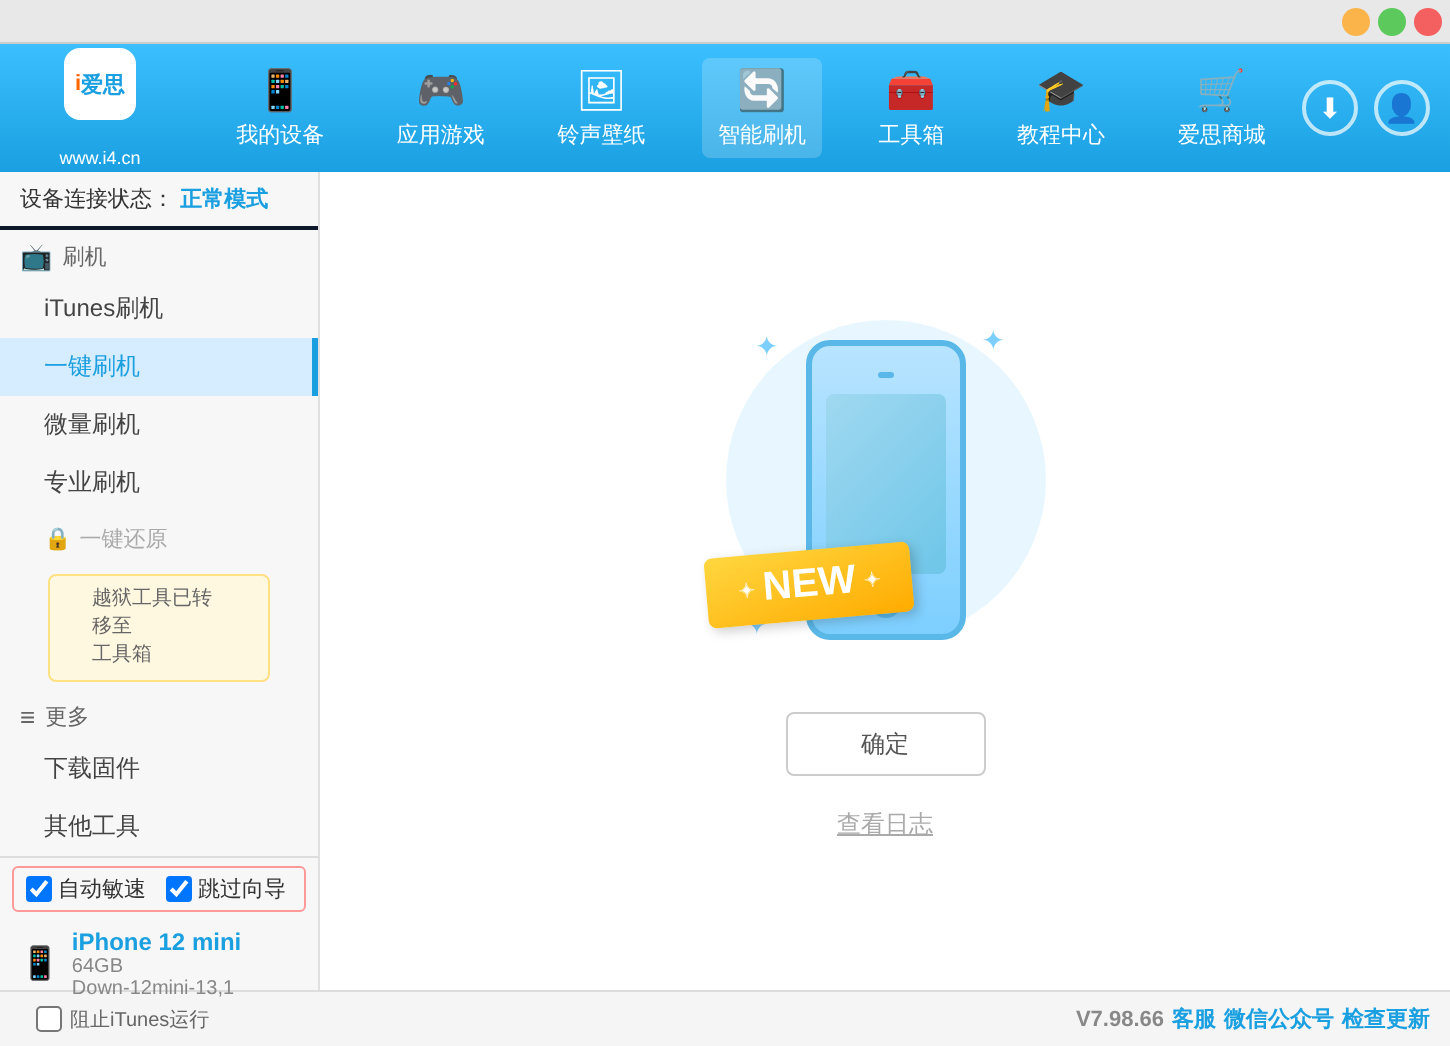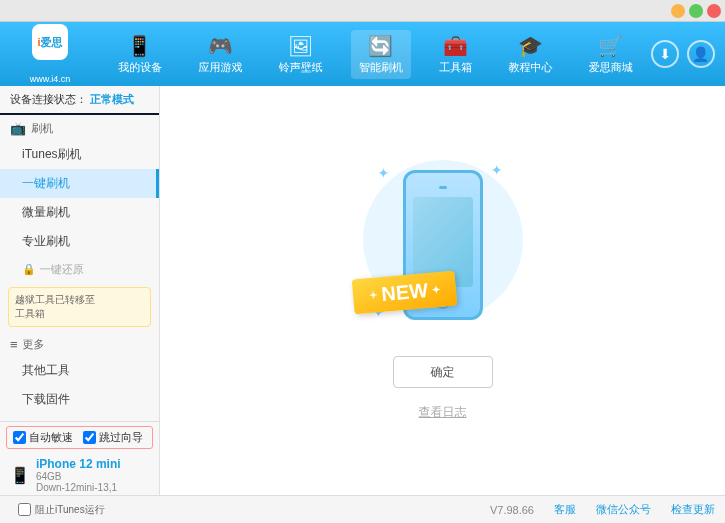--- a/index.html
+++ b/index.html
@@ -137,25 +137,25 @@
     .sidebar-locked {
       padding: 6px 10px 6px 22px;
       font-size: 11px;
       color: #aaa;
       display: flex;
       align-items: center;
       gap: 4px;
     }
 
     .sidebar-notice {
-      margin: 4px 8px;
+      margin: 4px 24px;
       background: #fff8e1;
       border: 1px solid #ffe082;
       border-radius: 4px;
-      padding: 5px 6px;
+      padding: 5px 21px;
       font-size: 10px;
       color: #666;
       line-height: 1.4;
     }
 
     .sidebar-section-title2 {
       display: flex;
       align-items: center;
       padding: 6px 10px 4px;
       font-size: 11px;
@@ -309,23 +309,24 @@
     
     .bottom-left {
       display: flex;
       align-items: center;
       gap: 10px;
       flex: 1;
     }
     .bottom-right {
       display: flex;
       align-items: center;
-      gap: 20px;
-      font-size: 11px;
-      color: #666;
+      gap: 4px;
+      font-size: 11px;
+      color: #666;
+      font-weight: bold;
     }
     .bottom-link {
       color: #1a9fe0;
       cursor: pointer;
       font-size: 11px;
     }
     .version-text { color: #888; font-size: 11px; }
 
     
     .sidebar-bottom {
@@ -439,24 +440,24 @@
       <span style="white-space: pre-line;">越狱工具已转移至
 工具箱</span>
     </div>
 
     <div class="sidebar-section-title2">
       <span class="sidebar-section-icon">≡</span>
       <span>更多</span>
     </div>
 
     <div class="sidebar-item">
+      <span>下载固件</span>
+    </div>
+    <div class="sidebar-item">
       <span>其他工具</span>
-    </div>
-    <div class="sidebar-item">
-      <span>下载固件</span>
     </div>
 
     <div style="flex:1"></div>
 
     <div class="sidebar-bottom">
       <div class="checkbox-group" style="border: 1px solid #ff9999; border-radius: 3px; margin: 4px 6px; padding: 3px 6px;">
         <label class="checkbox-label">
           <input type="checkbox" checked="" style="">
           <span>自动敏速</span>
         </label>

